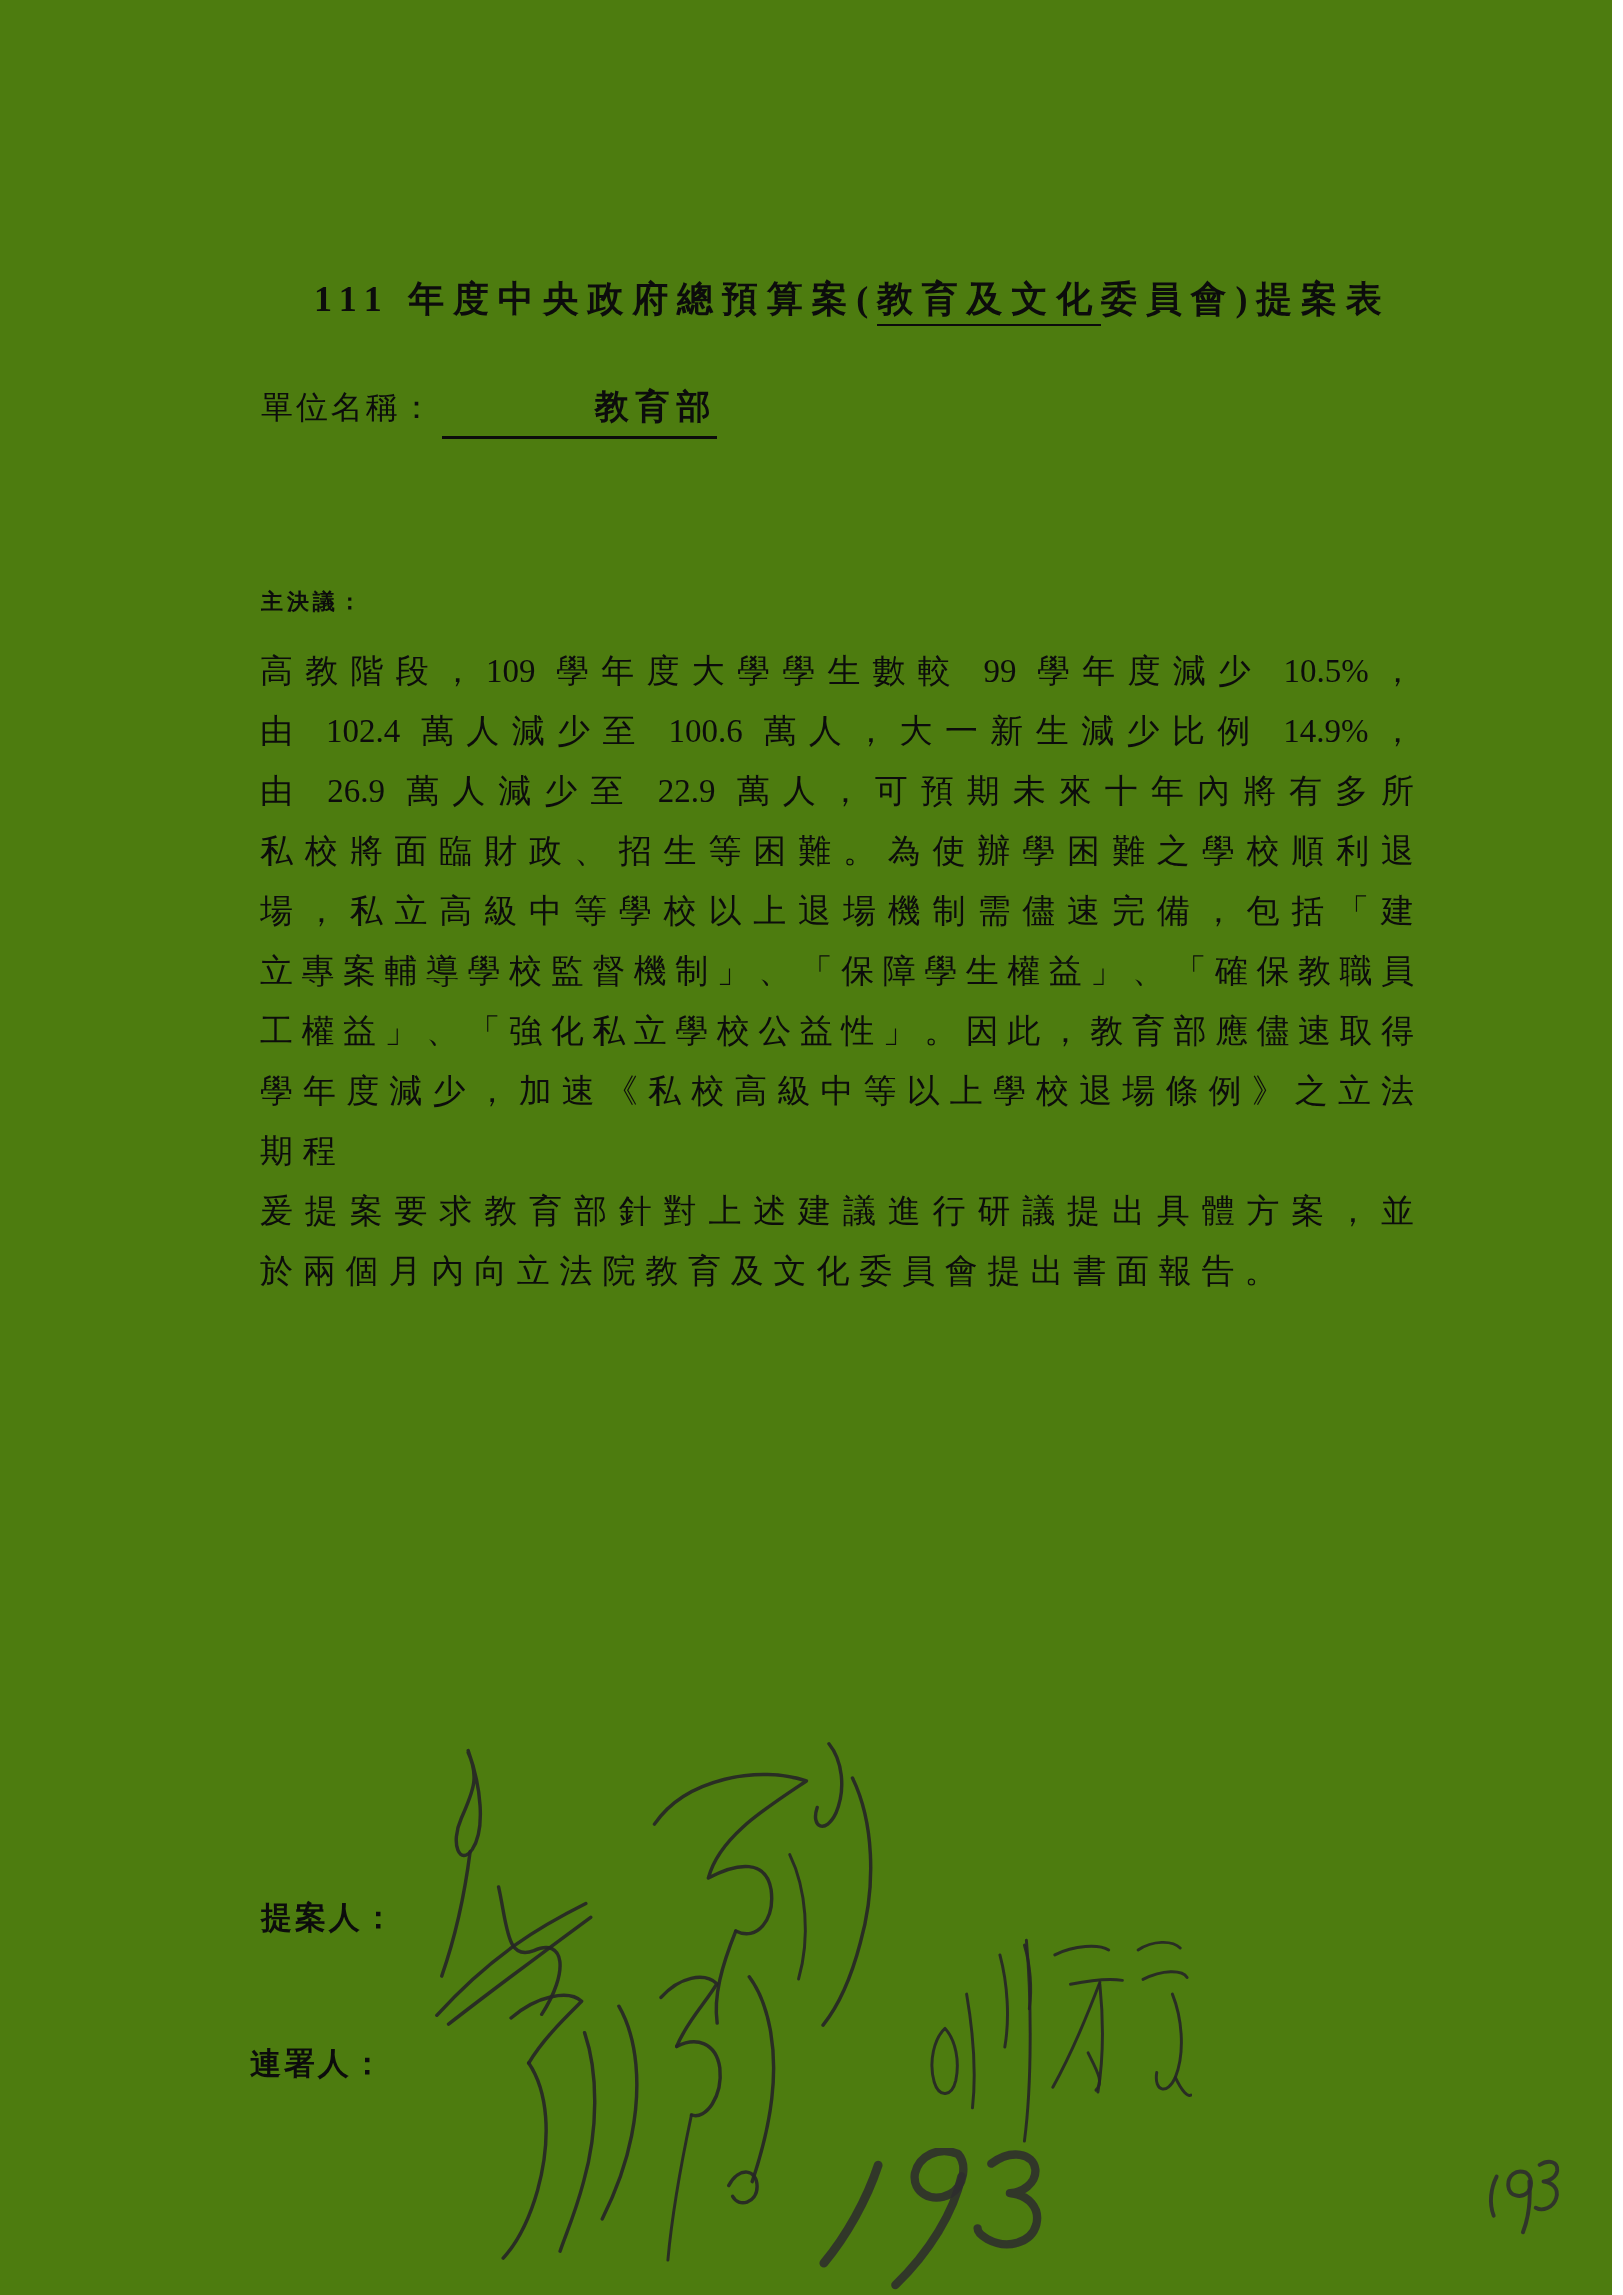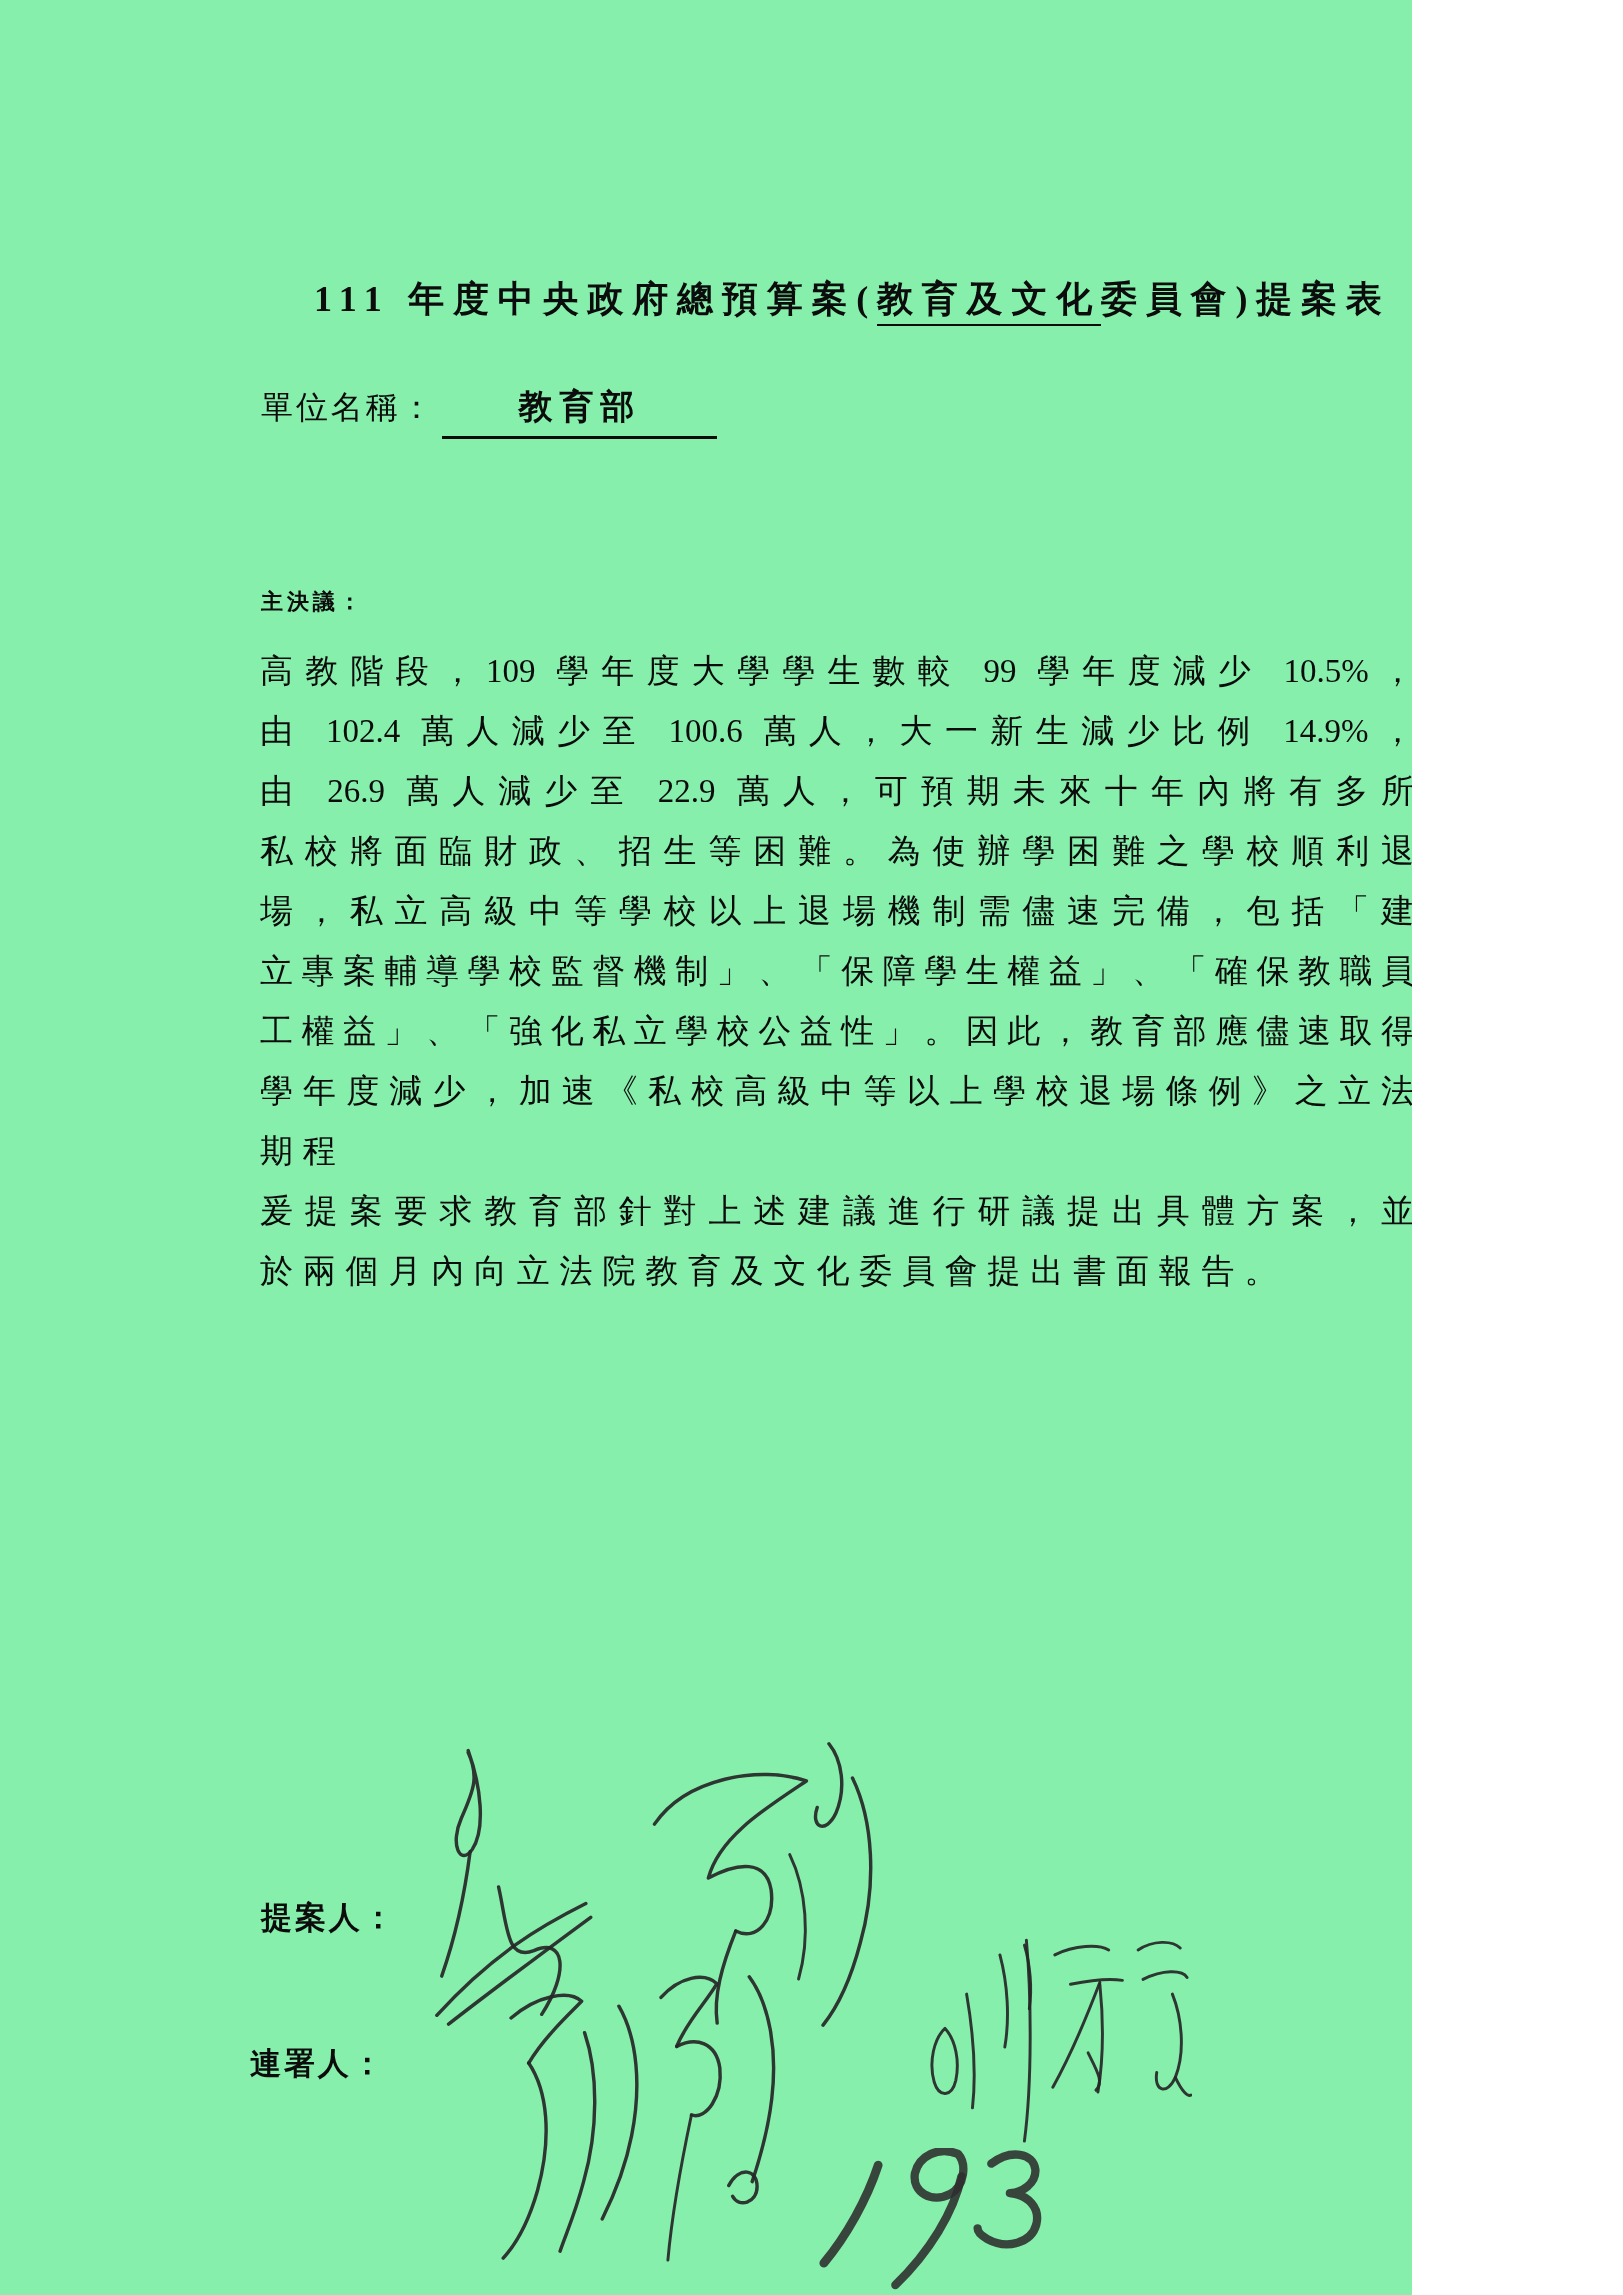--- a/index.html
+++ b/index.html
@@ -3,35 +3,35 @@
 <meta charset="utf-8">
 <style>
   html, body { margin: 0; padding: 0; }
   body {
     width: 1624px; height: 2295px;
     background: #ffffff;
     font-family: "Liberation Serif", "DejaVu Serif", serif;
     color: #111;
     -webkit-font-smoothing: antialiased;
   }
-  .page { position: relative; width: 1412px; height: 2295px; overflow: hidden; background: #86efac; }
+  .page { position: relative; width: 1612px; height: 2295px; overflow: hidden; background: #4d7c0f; }
 
   .title {
     position: absolute; left: 314px; top: 251px;
     font-size: 36px; font-weight: 600; letter-spacing: 8.8px;
     white-space: nowrap; color: #0c0c0c;
   }
   .title .u { border-bottom: 2.9px solid #0c0c0c; padding-bottom: 4.9px; }
 
   .unit-row { position: absolute; left: 261px; top: 384px; white-space: nowrap; }
   .unit-row .label { font-size: 32px; font-weight: 400; letter-spacing: 2.9px; color: #0c0c0c; }
   .unit-row .unit-value {
     display: inline-block; width: 275px; margin-left: 6.9px;
     font-size: 34px; font-weight: 600; letter-spacing: 6.9px;
-    text-align: center; border-bottom: 3.4px solid #0c0c0c; padding-bottom: 5.9px;
+    text-align: right; border-bottom: 3.4px solid #0c0c0c; padding-bottom: 5.9px;
     color: #0c0c0c; vertical-align: baseline;
   }
 
   .res-heading {
     position: absolute; left: 261px; top: 587px;
     font-size: 22px; font-weight: 600; letter-spacing: 3.9px; color: #0c0c0c;
   }
 
   .res-body {
     position: absolute; left: 260px; top: 641px; width: 1154px;

